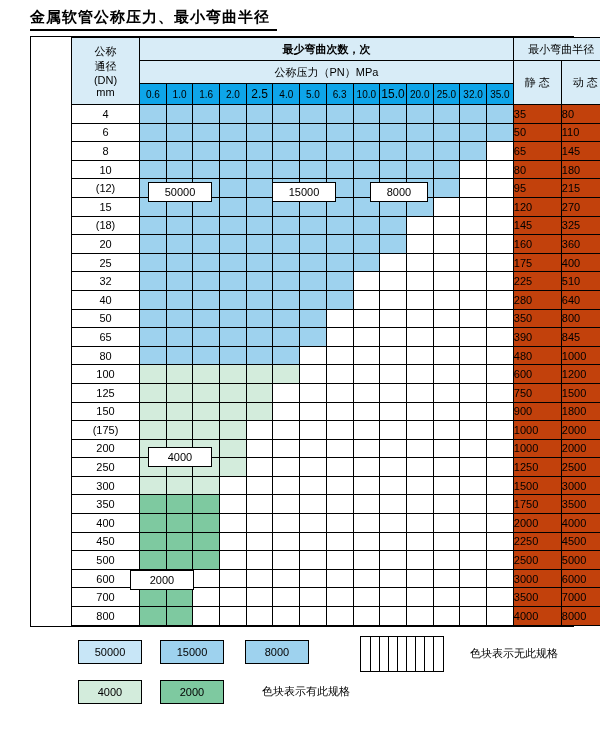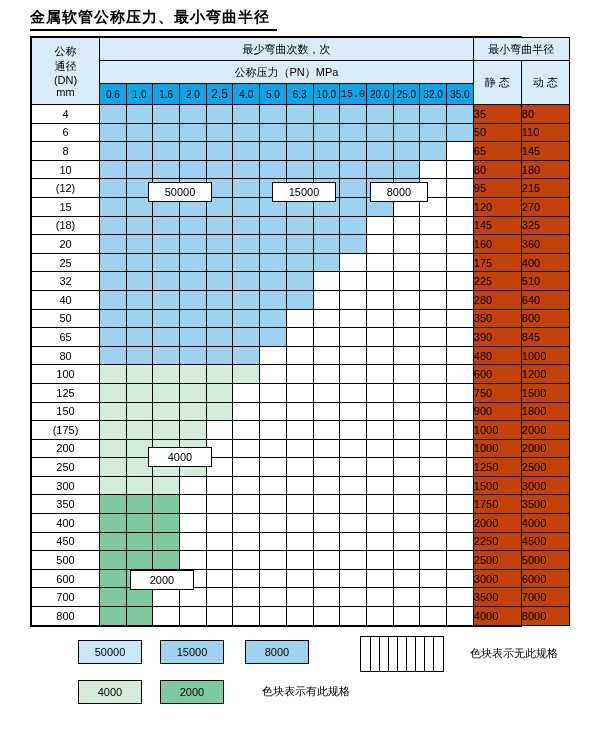--- a/index.html
+++ b/index.html
@@ -14,23 +14,24 @@
   #title{
     position:absolute;left:30px;top:8px;
     font-size:15px;font-weight:bold;letter-spacing:1px;
     font-family:"DejaVu Serif","Liberation Serif",serif;
   }
   #title-underline{
     position:absolute;left:30px;top:29px;width:247px;height:2px;background:#000;
   }
   #table-wrap{
     position:absolute;left:30px;top:36px;
-    width:492px;
+    width:544px;
     border:1px solid #000;
     box-sizing:border-box;
+    padding-left:40px;
   }
   table{border-collapse:collapse;width:100%;table-layout:fixed;}
   td,th{border:1px solid #000;padding:0;font-weight:normal;}
   .hdr{background:#d8ecf7;text-align:center;font-size:11px;}
   .hdr-blue{background:#0ea5e9;}
   .rowlabel{width:68px;text-align:center;font-size:11px;background:#ffffff;height:17.6px;}
   .cell{height:17.6px;}
   .bend{width:33px;text-align:left;font-size:11px;height:17.6px;background:#c2410c;}
   
   .f-blue{background:#9ed2ee;}
@@ -74,39 +75,39 @@
       <col style="width:48px">
     </colgroup>
     <tbody id="table-body">
         <tr>
           <td class="hdr" rowspan="3" style="height:22px;">
             <div>公称</div>
             <div>通径</div>
             <div>(DN)</div>
             <div>mm</div>
           </td>
-          <td class="hdr" colspan="14" style="height:22px;">最少弯曲次数，次</td>
+          <td class="hdr" colspan="14" style="height:22px;font-weight:bold;">最少弯曲次数，次</td>
           <td class="hdr" colspan="2" style="height:22px;">最小弯曲半径</td>
         </tr>
         <tr>
           <td class="hdr" colspan="14" style="height:22px;">公称压力（PN）MPa</td>
           <td class="hdr" rowspan="2">静 态</td>
           <td class="hdr" rowspan="2">动 态</td>
         </tr>
         <tr>
           <td class="hdr hdr-blue" style="height:20px;font-size:10px;">0.6</td>
           <td class="hdr hdr-blue" style="height:20px;font-size:10px;">1.0</td>
           <td class="hdr hdr-blue" style="height:20px;font-size:10px;">1.6</td>
           <td class="hdr hdr-blue" style="height:20px;font-size:10px;">2.0</td>
           <td class="hdr hdr-blue" style="height:20px;font-size:12px;">2.5</td>
           <td class="hdr hdr-blue" style="height:20px;font-size:10px;">4.0</td>
           <td class="hdr hdr-blue" style="height:20px;font-size:10px;">5.0</td>
           <td class="hdr hdr-blue" style="height:20px;font-size:10px;">6.3</td>
           <td class="hdr hdr-blue" style="height:20px;font-size:10px;">10.0</td>
-          <td class="hdr hdr-blue" style="height:20px;font-size:10px;font-family:Liberation Mono, monospace;">15.0</td>
+          <td class="hdr hdr-blue" style="height:20px;font-size:12px;">15.0</td>
           <td class="hdr hdr-blue" style="height:20px;font-size:10px;">20.0</td>
           <td class="hdr hdr-blue" style="height:20px;font-size:10px;">25.0</td>
           <td class="hdr hdr-blue" style="height:20px;font-size:10px;">32.0</td>
           <td class="hdr hdr-blue" style="height:20px;font-size:10px;">35.0</td>
         </tr>
         <tr>
           <td class="rowlabel">4</td>
           <td class="cell f-blue"></td>
           <td class="cell f-blue"></td>
           <td class="cell f-blue"></td>

